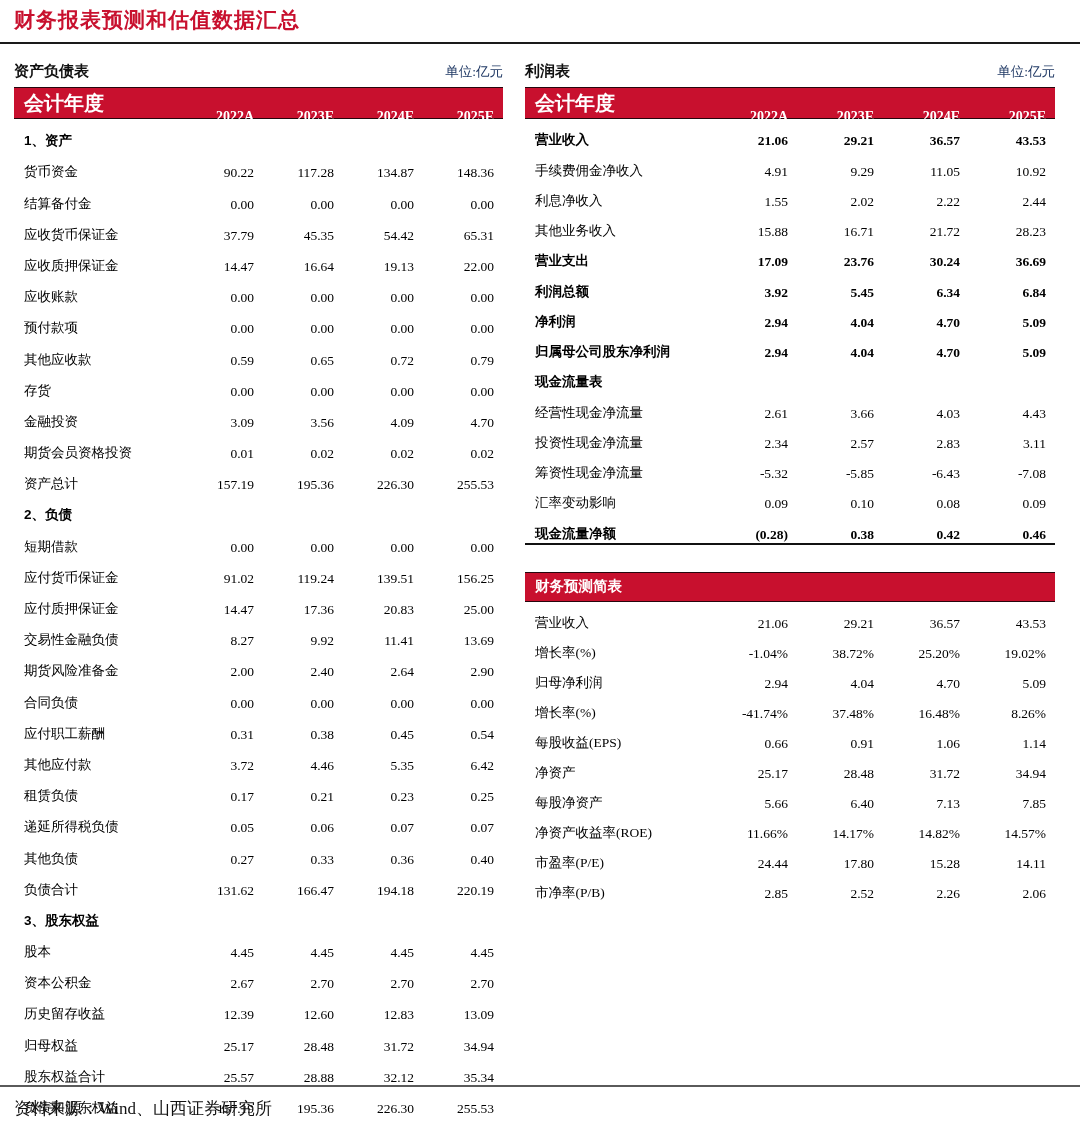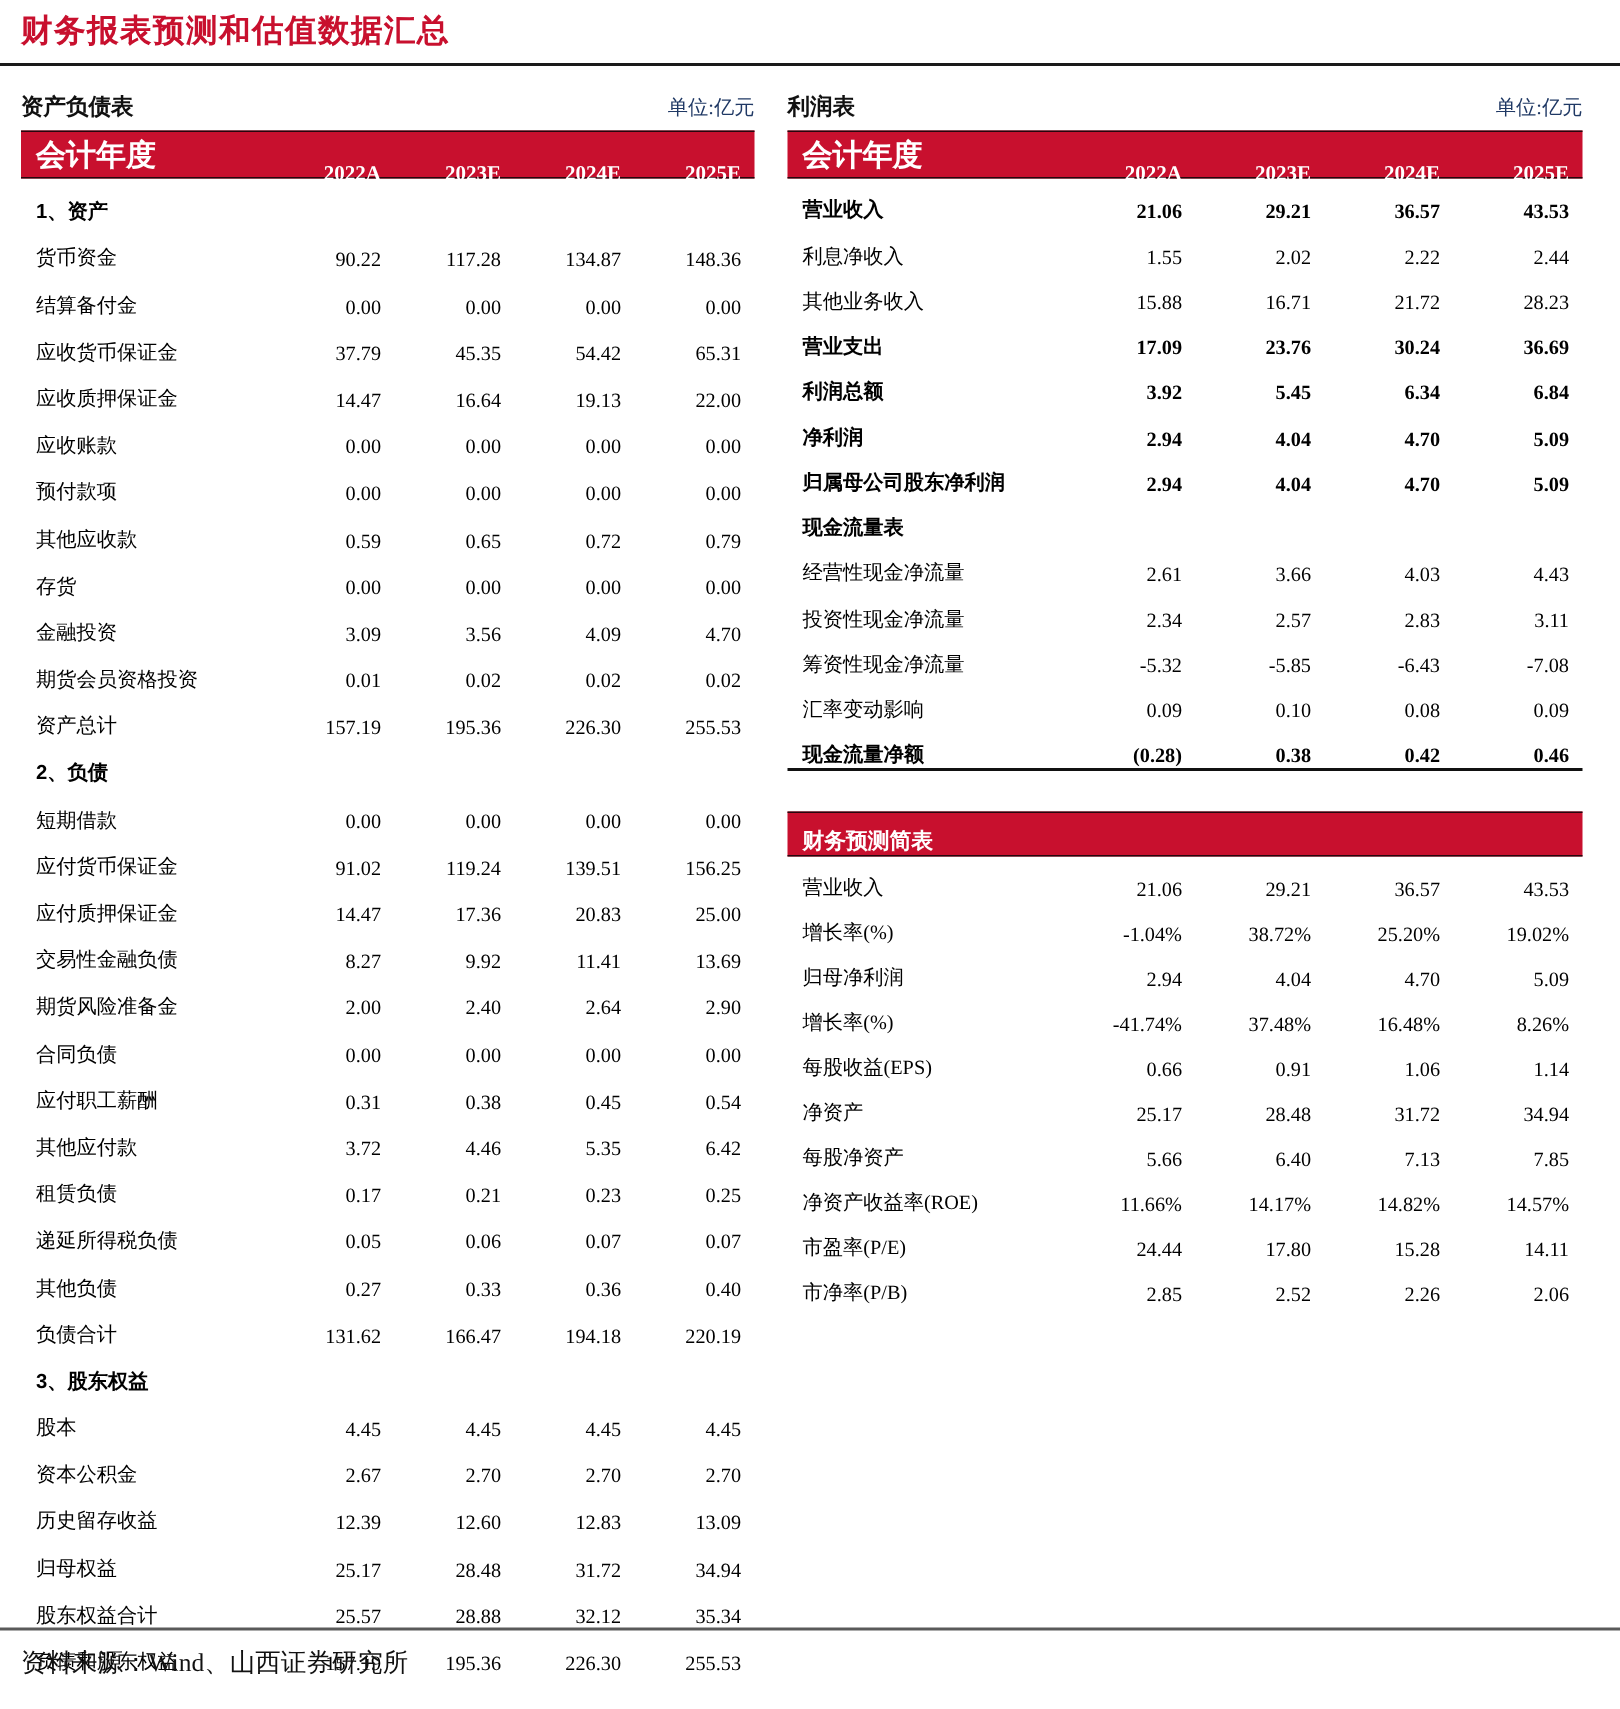--- a/index.html
+++ b/index.html
@@ -23,21 +23,21 @@
   .val{text-align:right;font-size:13.5px;white-space:nowrap;}
   .col-left .val{width:80px;}
   .col-right .val{width:86px;}
   .bs .row{height:31.2px;}
   .is .row{height:30.27px;}
   .fc .row{height:30px;}
   .is{border-bottom:2px solid #111;}
   .bold{font-weight:700;}
   .bold .lab{font-family:"Liberation Sans","DejaVu Sans",sans-serif;}
   .fc-band{box-sizing:border-box;margin-top:27px;height:30px;background:#C8102E;color:#fff;display:flex;
-        align-items:flex-end;padding-left:10px;border-top:1px solid #26060d;border-bottom:1px solid #26060d;
+        align-items:center;padding-left:10px;border-top:1px solid #26060d;border-bottom:1px solid #26060d;
         font-family:"Liberation Sans","DejaVu Sans",sans-serif;font-weight:700;font-size:14.5px;}
   .bottom-rule{position:absolute;left:0;top:1085px;width:1080px;height:2px;background:#5a5a5a;}
   .source{position:absolute;left:14px;top:1097px;font-size:17px;color:#111;}
 </style>
 </head>
 <body>
 
 <div class="page">
 
   <div class="main-title">财务报表预测和估值数据汇总</div>
@@ -291,20 +291,27 @@
     </div>
     <div class="is">
         <div class="row bold">
           <span class="lab">营业收入</span>
           <span class="val">21.06</span>
           <span class="val">29.21</span>
           <span class="val">36.57</span>
           <span class="val">43.53</span>
         </div>
         <div class="row">
+          <span class="lab">手续费佣金净收入</span>
+          <span class="val">4.91</span>
+          <span class="val">9.29</span>
+          <span class="val">11.05</span>
+          <span class="val">10.92</span>
+        </div>
+        <div class="row">
           <span class="lab">利息净收入</span>
           <span class="val">1.55</span>
           <span class="val">2.02</span>
           <span class="val">2.22</span>
           <span class="val">2.44</span>
         </div>
         <div class="row">
           <span class="lab">其他业务收入</span>
           <span class="val">15.88</span>
           <span class="val">16.71</span>

